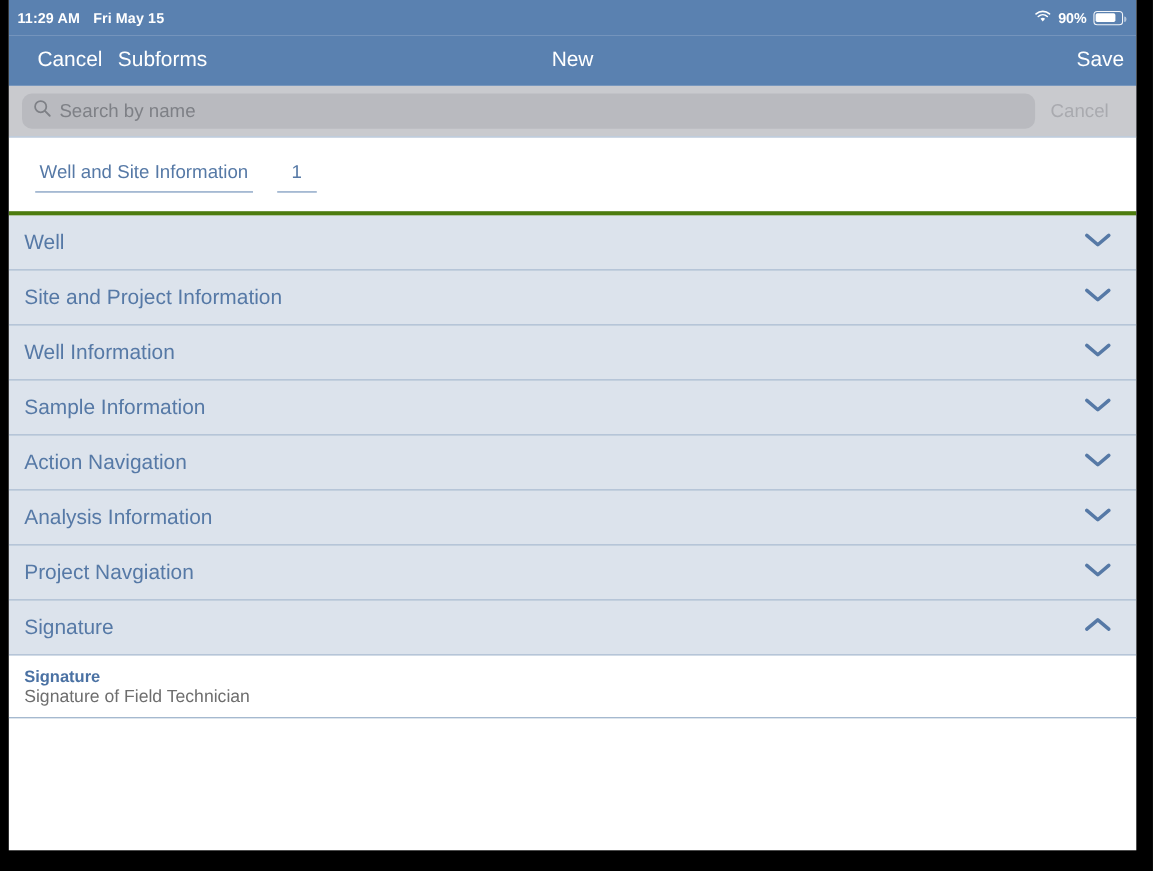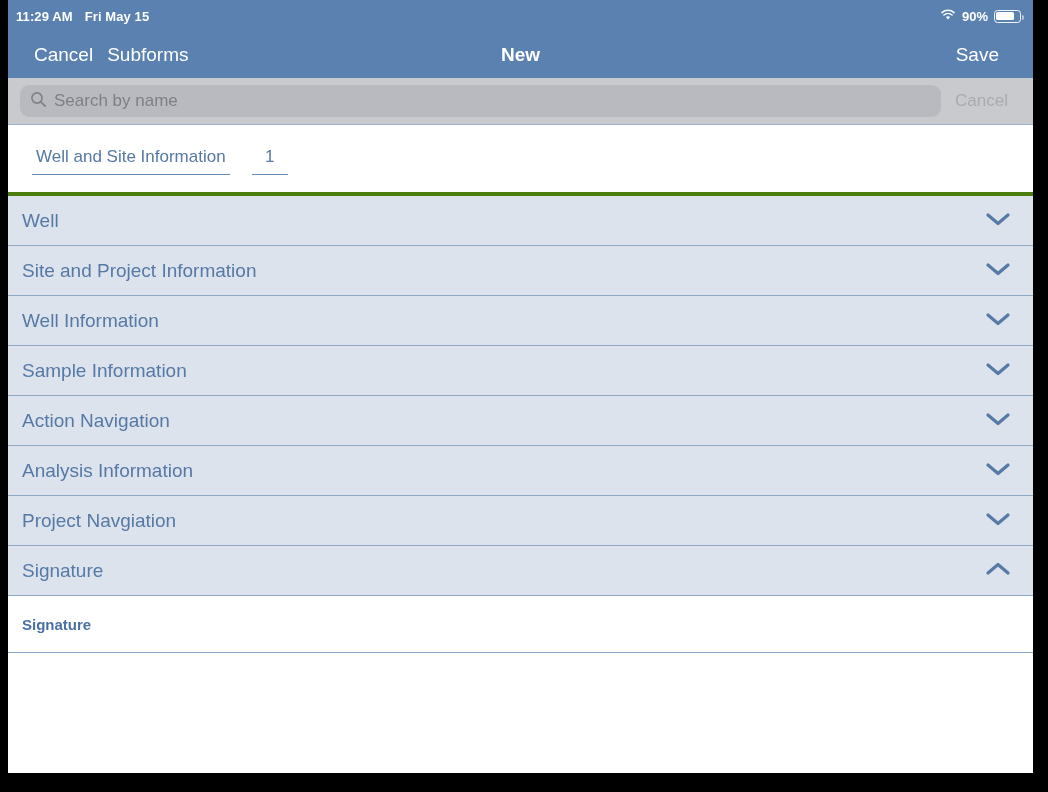--- a/index.html
+++ b/index.html
@@ -87,26 +87,26 @@
     align-items: center;
     gap: 14px;
     padding-left: 26px;
     font-size: 19px;
   }
   .nav-title {
     position: absolute;
     left: 0; right: 0;
     text-align: center;
     font-size: 19px;
-    font-weight: bold;
+    font-weight: normal;
     pointer-events: none;
   }
   .nav-right {
     margin-left: auto;
-    padding-right: 34px;
+    padding-right: 11px;
     font-size: 19px;
   }
 
   
   .search-bar {
     height: 46px;
     background: #c9cace;
     display: flex;
     align-items: center;
     padding: 0 0 0 12px;
@@ -321,19 +321,20 @@
       <span class="section-label">Signature</span>
       <span class="chevron">
         <svg width="26" height="16" viewBox="0 0 26 16">
             <polyline points="3,12 13,3.5 23,12" stroke="#5679a6" stroke-width="3.2" fill="none" stroke-linecap="round" stroke-linejoin="round"></polyline>
           </svg>
       </span>
     </div>
 
     <div class="field-row">
       <span class="field-title">Signature</span>
+      <span class="field-sub">Signature of Field Technician</span>
     </div>
 
   </div>
 
   <div class="filler"></div>
 
 </div>
 
 </body></html>

